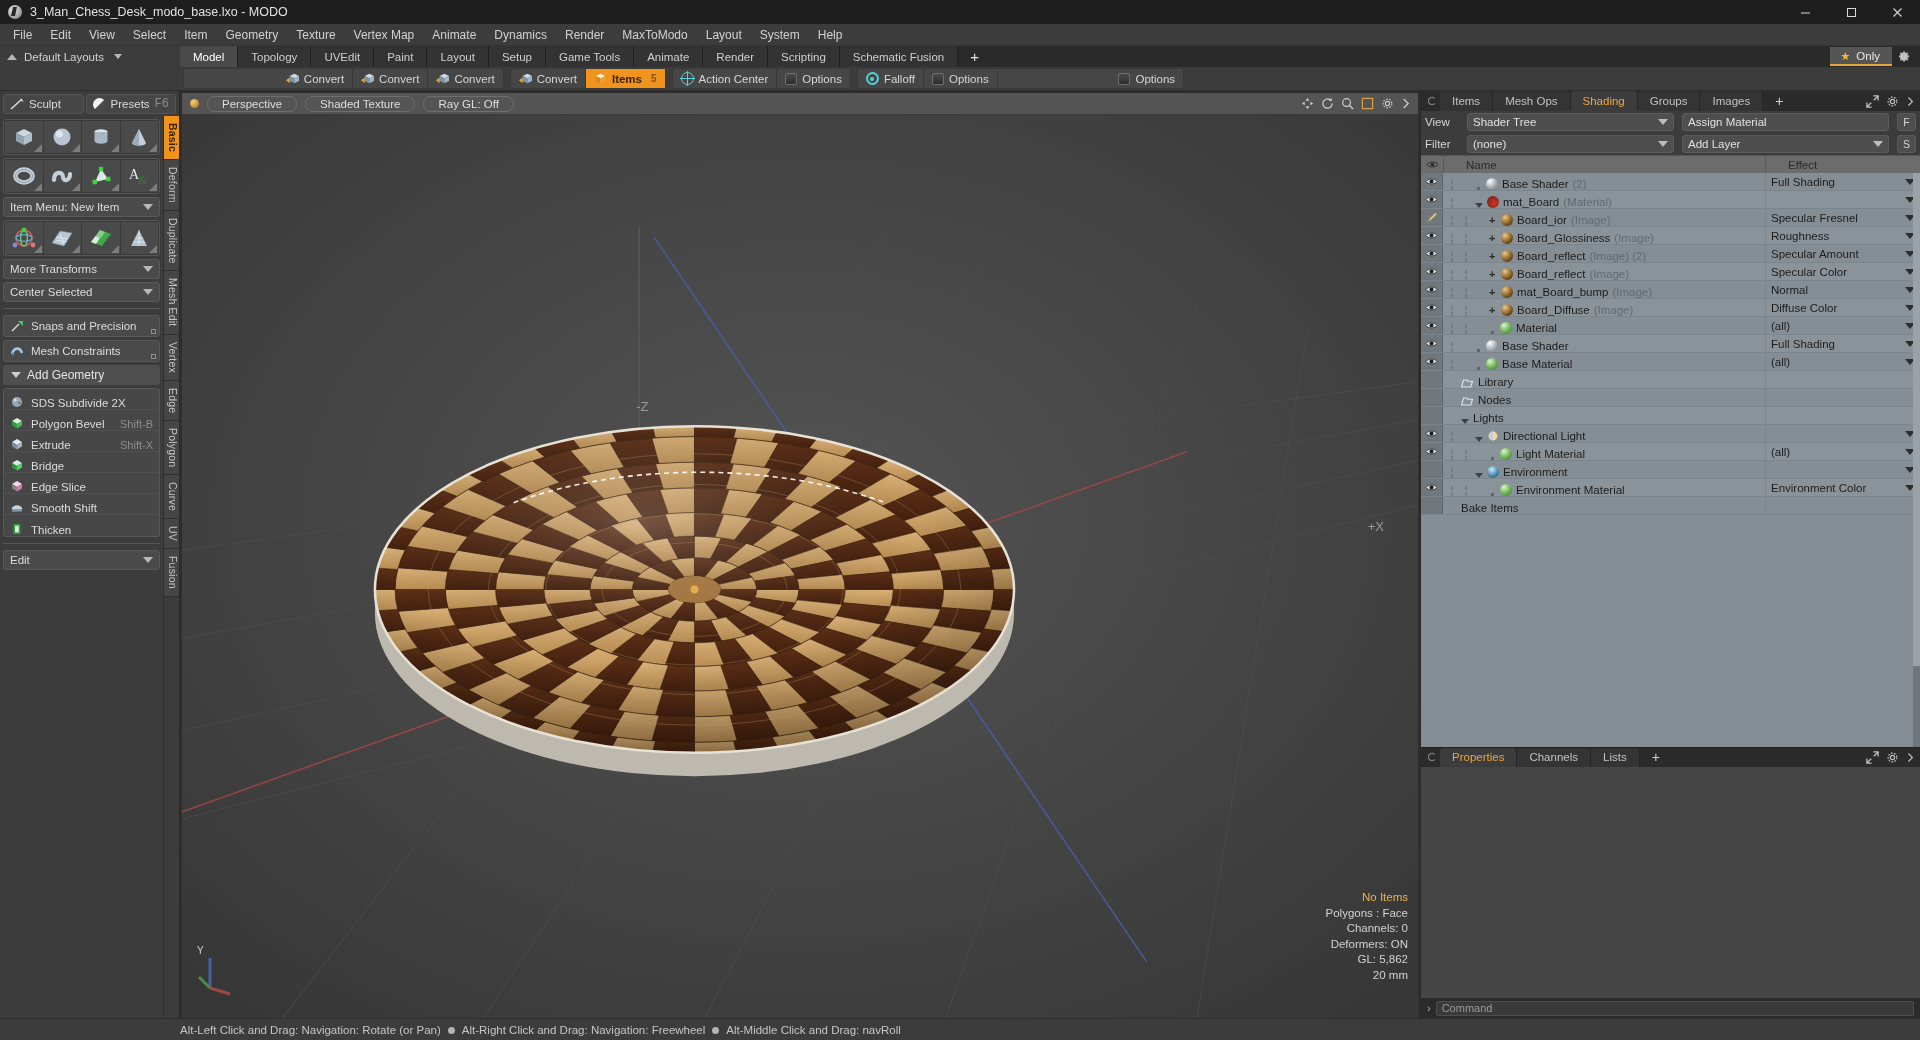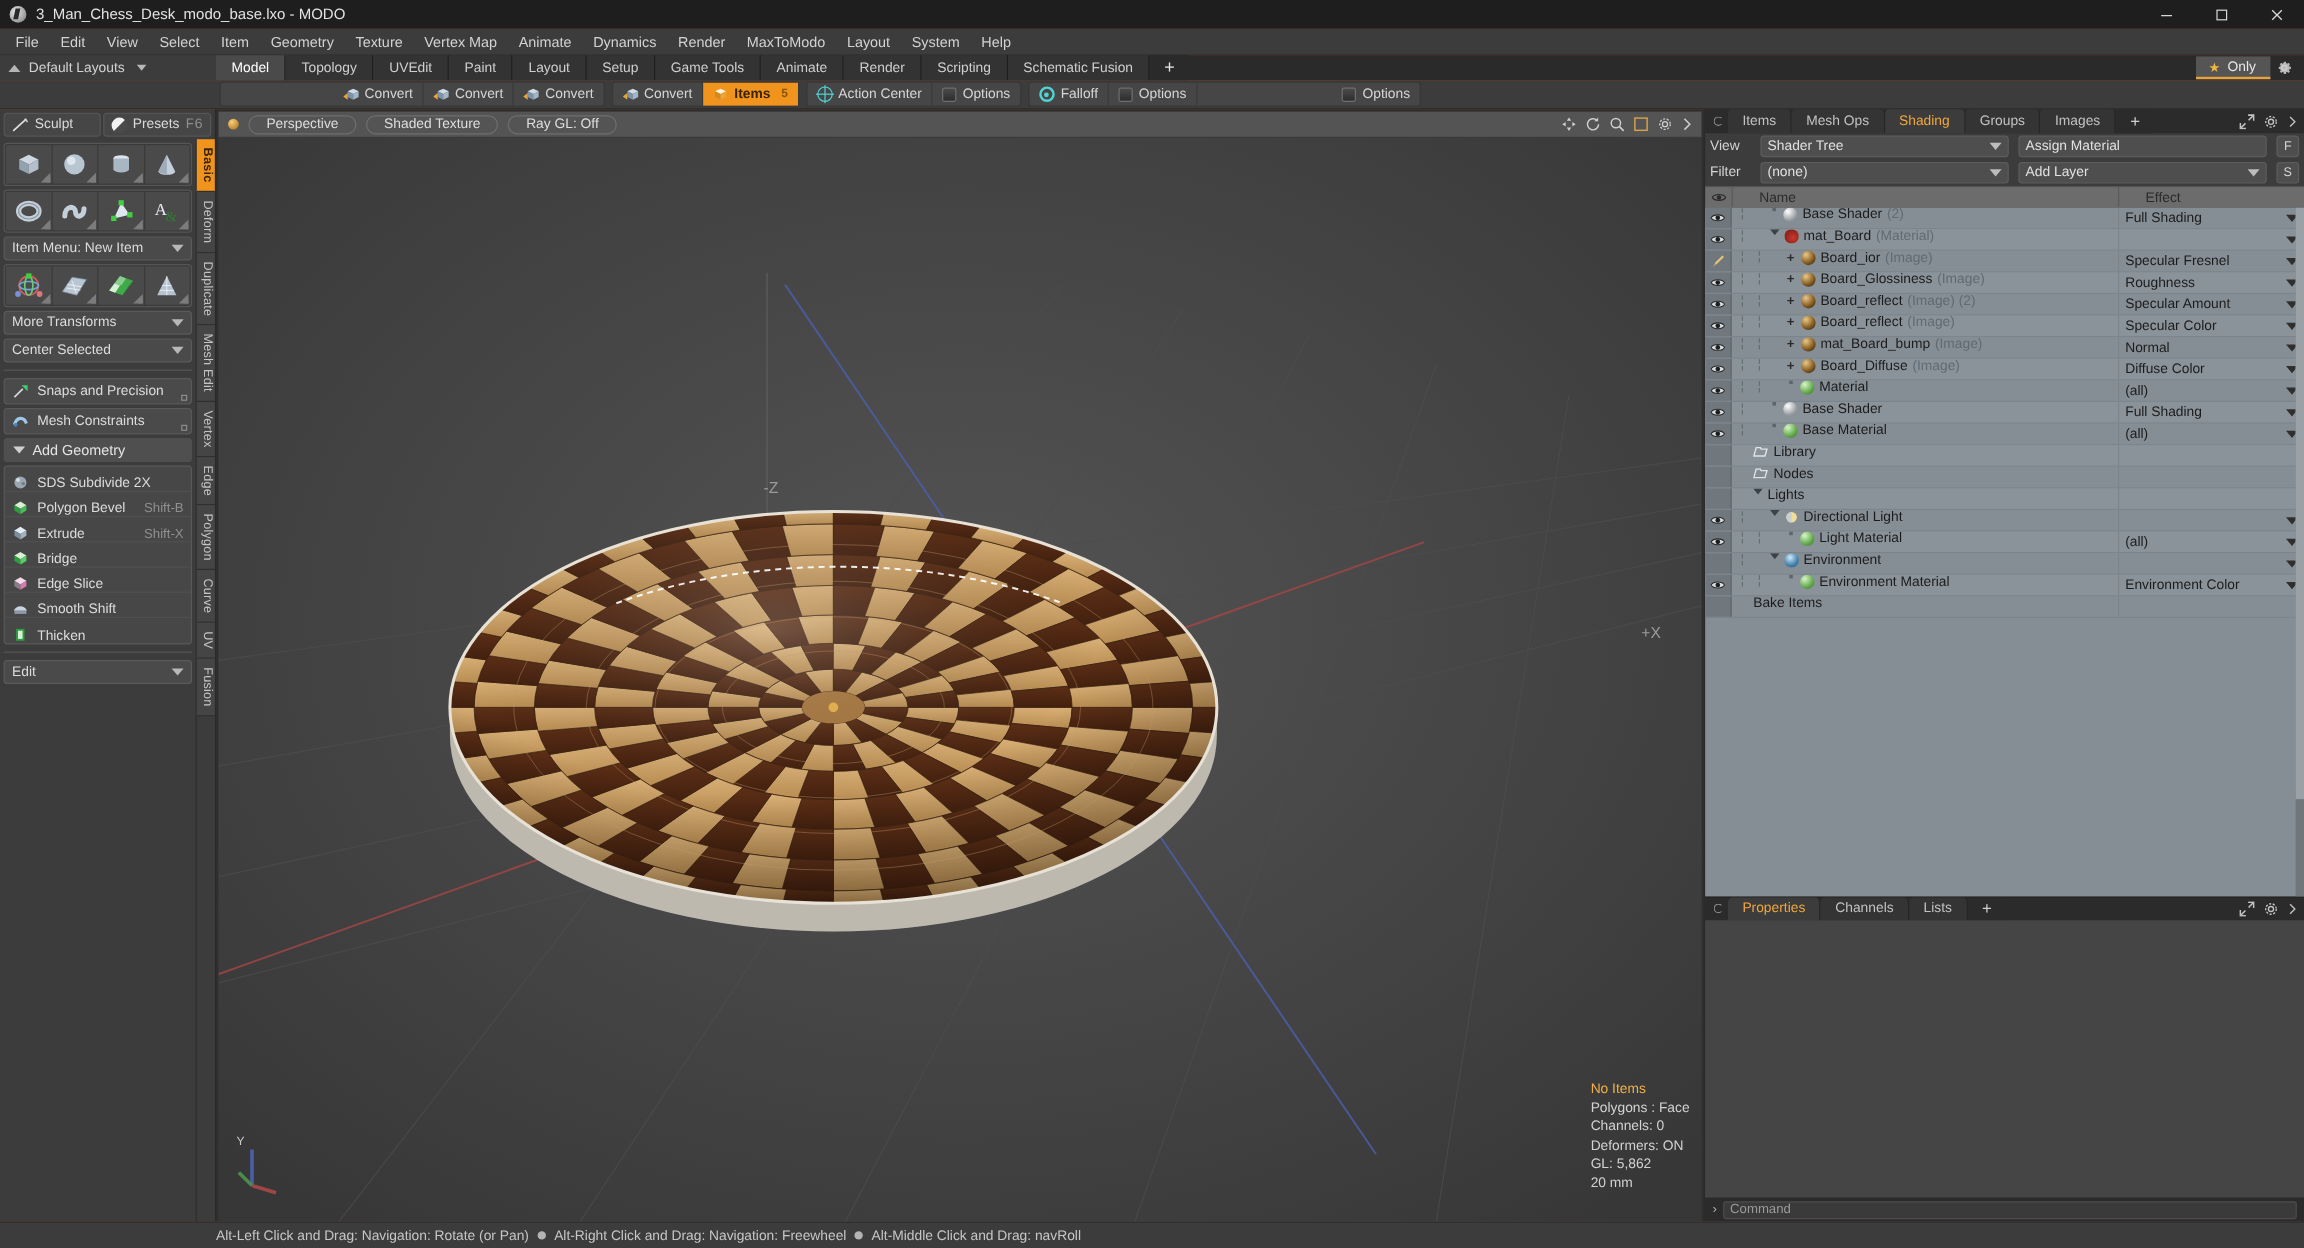--- a/index.html
+++ b/index.html
@@ -133,21 +133,21 @@
               background:#2e2e2e; padding:2px 2px 0 2px;}
   .vp-hdr { height:22px; background:#545454; display:flex; align-items:center;
             gap:8px; padding:0 8px; flex:0 0 22px; border-bottom:1px solid #3a3a3a;}
   .vp-dot { width:9px;height:9px;border-radius:50%;
             background:radial-gradient(circle at 35% 30%,#f5d07a,#a86a12);}
   .vp-pill { font-size:11.5px; color:#dedede; border:1px solid #6e6e6e;
              border-radius:9px; padding:1px 14px; }
   .vp-tools { margin-left:auto; display:flex; align-items:center; gap:7px; color:#cfcfcf;}
   .vp { flex:1; position:relative; overflow:hidden;
         background:radial-gradient(ellipse 85% 75% at 50% 45%, #4e4e4e 0%, #424242 45%, #383838 100%);}
-  .vp-stats { position:absolute; right:10px; bottom:24px; 
+  .vp-stats { position:absolute; right:10px; bottom:35px; text-align:right;
               font-size:11.5px; line-height:15.5px; color:#d2d2d2; }
   .vp-stats .hl { color:#f0b04a; }
   .vp-axis { position:absolute; left:14px; bottom:20px; width:48px; height:54px;}
   .vp-corner { position:absolute; right:10px; top:6px; font-size:11px; color:#9a9a9a;}
 
   
   .rightpanel { width:500px; background:#3c3c3c; display:flex; flex-direction:column;
                 border-left:1px solid #2a2a2a; }
   .rp-tabs { height:20px; display:flex; align-items:stretch; background:#2b2b2b;
              flex:0 0 20px; padding-left:3px;}
@@ -177,21 +177,21 @@
   .th-eye { width:22px; display:flex;align-items:center;justify-content:center;}
   .th-name { flex:1; font-size:11.5px; color:#2b2b2b; display:flex; align-items:center;
              padding-left:22px; border-left:1px solid #5a5a5a;}
   .th-eff { width:155px; font-size:11.5px; color:#2b2b2b; display:flex; align-items:center;
             padding-left:22px; border-left:1px solid #5a5a5a;}
   .tree-body { background:#868e95; flex:1; overflow:hidden; position:relative;}
   .trow { display:flex; height:18px; align-items:stretch; border-bottom:1px solid #7c858c;}
   .trow:nth-child(even){ background:#8b939a; }
   .tr-eye { width:22px; display:flex; align-items:center; justify-content:center;
             background:#70787e; border-right:1px solid #5f676d;}
-  .tr-name { flex:1; display:flex; align-items:flex-start; font-size:11.5px; color:#1c1c1c;
+  .tr-name { flex:1; display:flex; align-items:flex-end; font-size:11.5px; color:#1c1c1c;
              padding-left:4px; gap:4px; overflow:hidden; white-space:nowrap;}
   .tr-name .sub { color:#5f6a72; }
   .tr-eff { width:155px; display:flex; align-items:center; font-size:11.5px;
             color:#1c1c1c; padding:0 5px; border-left:1px solid #7c858c; }
   .tr-eff .cc2 { margin-left:auto; width:0;height:0;border-left:5px solid transparent;
             border-right:5px solid transparent;border-top:6px solid #2f2f2f;}
   .eye { width:13px;height:9px; }
   .brush { width:12px;height:12px;}
   .guide { display:inline-block; width:10px; text-align:center; color:#5c666d;
            font-size:10px; flex:0 0 10px;}

